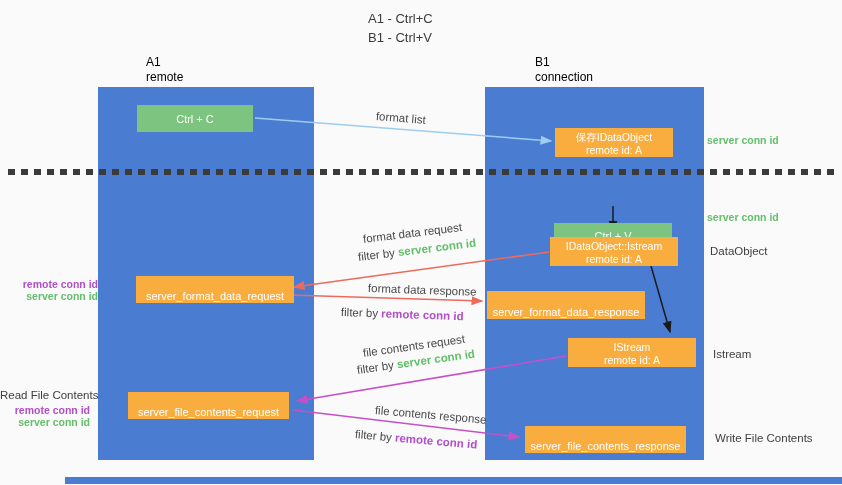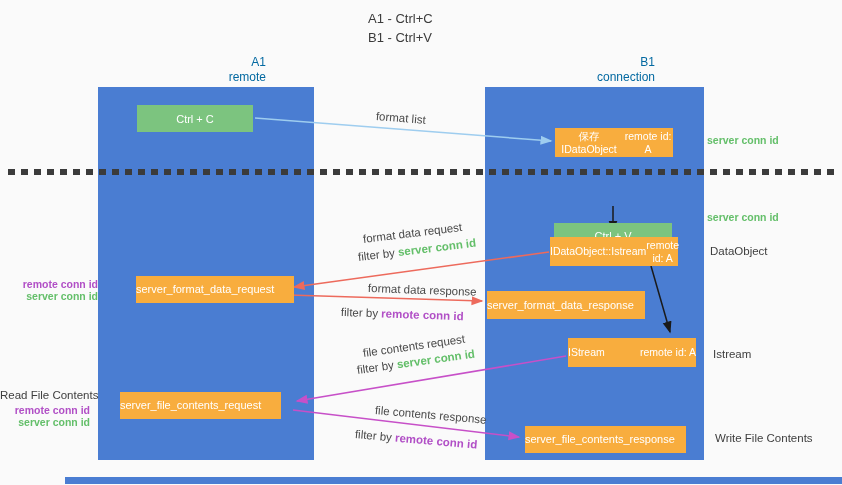--- a/index.html
+++ b/index.html
@@ -1,25 +1,25 @@
 <!DOCTYPE html>
 <html><head>
 <meta charset="utf-8">
 <style>
   html,body{margin:0;padding:0;background:#fafafa;}
   #canvas{position:relative;width:842px;height:485px;background:#fafafa;overflow:hidden;
           font-family:"Liberation Sans",sans-serif;}
   .abs{position:absolute;}
   .title{font-size:13px;line-height:19px;color:#3b3b3b;}
-  .colhead{font-size:12px;line-height:15px;color:#0369a1;text-align:right;}
+  .colhead{font-size:12px;line-height:15px;color:#000000;text-align:left;}
   .lifeline{background:#4a7dd2;}
   .gbox{background:#7cc47f;color:#ffffff;font-size:11px;display:flex;align-items:center;
         justify-content:center;}
   .obox{background:#f8ad3e;color:#ffffff;font-size:11px;display:flex;align-items:center;
-        justify-content:space-between;flex-direction:row;line-height:13px;text-align:center;}
+        justify-content:flex-end;flex-direction:column;line-height:13px;text-align:center;}
   .obox.two{font-size:10.5px;}
   .sidelabel{font-size:11.5px;color:#3e3e3e;white-space:nowrap;}
   .green{color:#64bf6a;font-weight:bold;}
   .purple{color:#b14fc6;font-weight:bold;}
   .conn{font-size:10.5px;font-weight:bold;white-space:nowrap;line-height:12px;}
   .alabel{font-size:11.5px;color:#4a4a4a;white-space:nowrap;transform-origin:left center;}
   .dotted{background:repeating-linear-gradient(90deg,#3b3b3b 0 7px,rgba(0,0,0,0) 7px 13px);}
   .lblgroup{text-align:right;}
   svg{position:absolute;left:0;top:0;pointer-events:none;}
 </style>
@@ -70,21 +70,21 @@
     <line x1="566" y1="356" x2="297" y2="401" stroke="#c750c8" stroke-width="1.5" marker-end="url(#mMag)"></line>
     <line x1="293" y1="410" x2="519" y2="437" stroke="#c750c8" stroke-width="1.5" marker-end="url(#mMag)"></line>
   </svg>
 
   <div class="abs gbox" style="left:137px;top:105px;width:116px;height:27px;">
     <span>Ctrl + C</span>
   </div>
   <div class="abs obox" style="left:136px;top:276px;width:158px;height:27px;">
     <span>server_format_data_request</span>
   </div>
-  <div class="abs obox" style="left:120px;top:392px;width:161px;height:27px;">
+  <div class="abs obox" style="left:128px;top:392px;width:161px;height:27px;">
     <span>server_file_contents_request</span>
   </div>
 
   <div class="abs obox two" style="left:555px;top:128px;width:118px;height:29px;">
     <div>保存IDataObject</div>
     <div>remote id: A</div>
   </div>
   <div class="abs gbox" style="left:554px;top:180px;width:118px;height:26px;margin-top:43px;">
     <span>Ctrl + V</span>
   </div>

